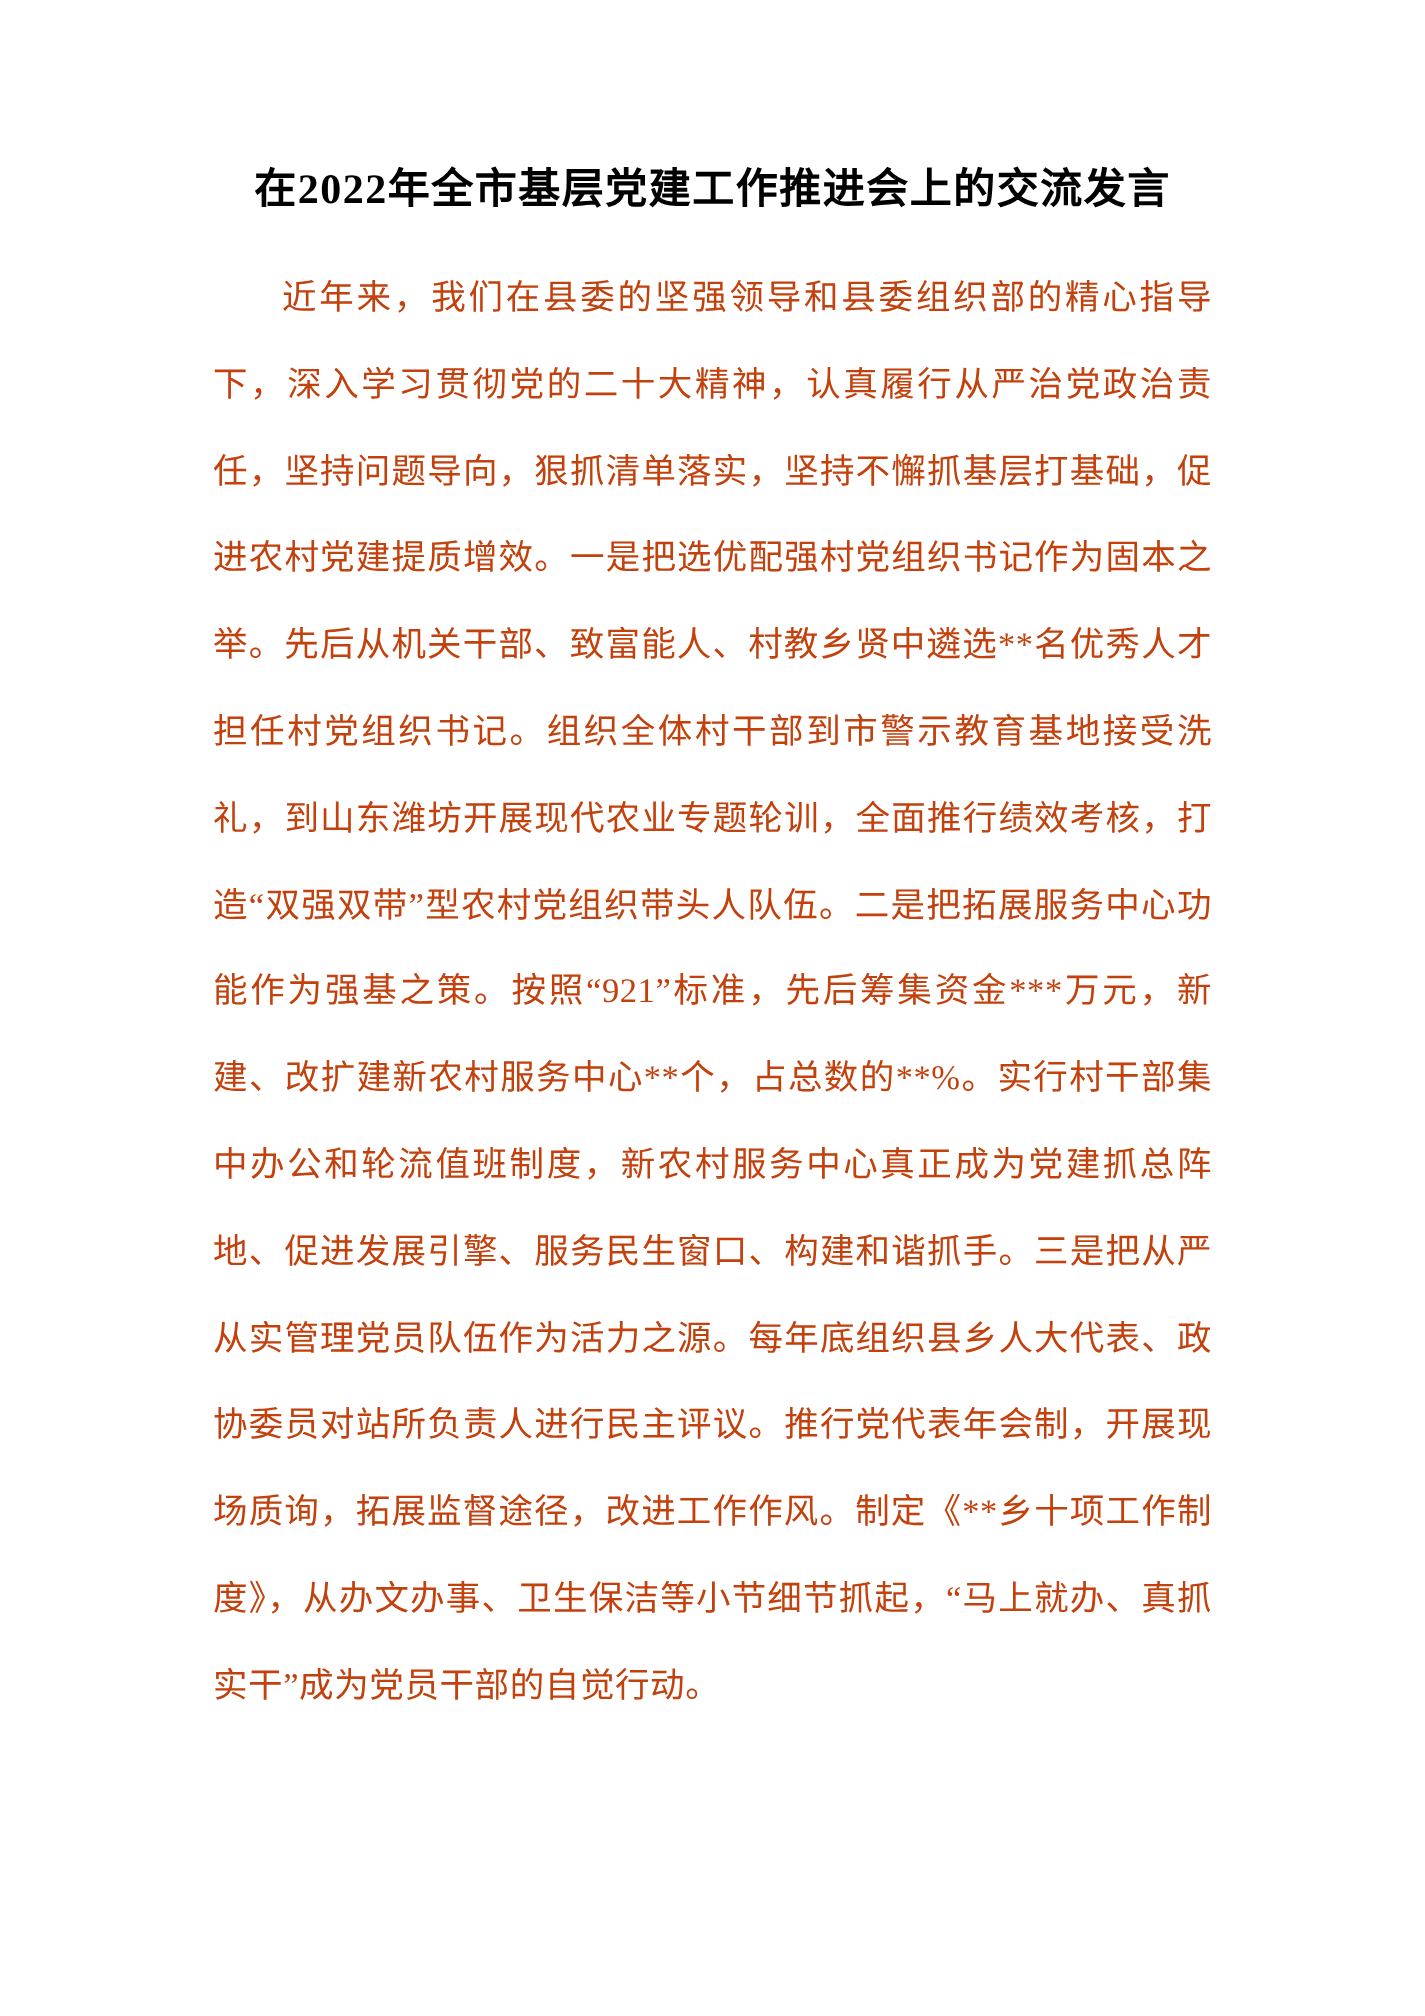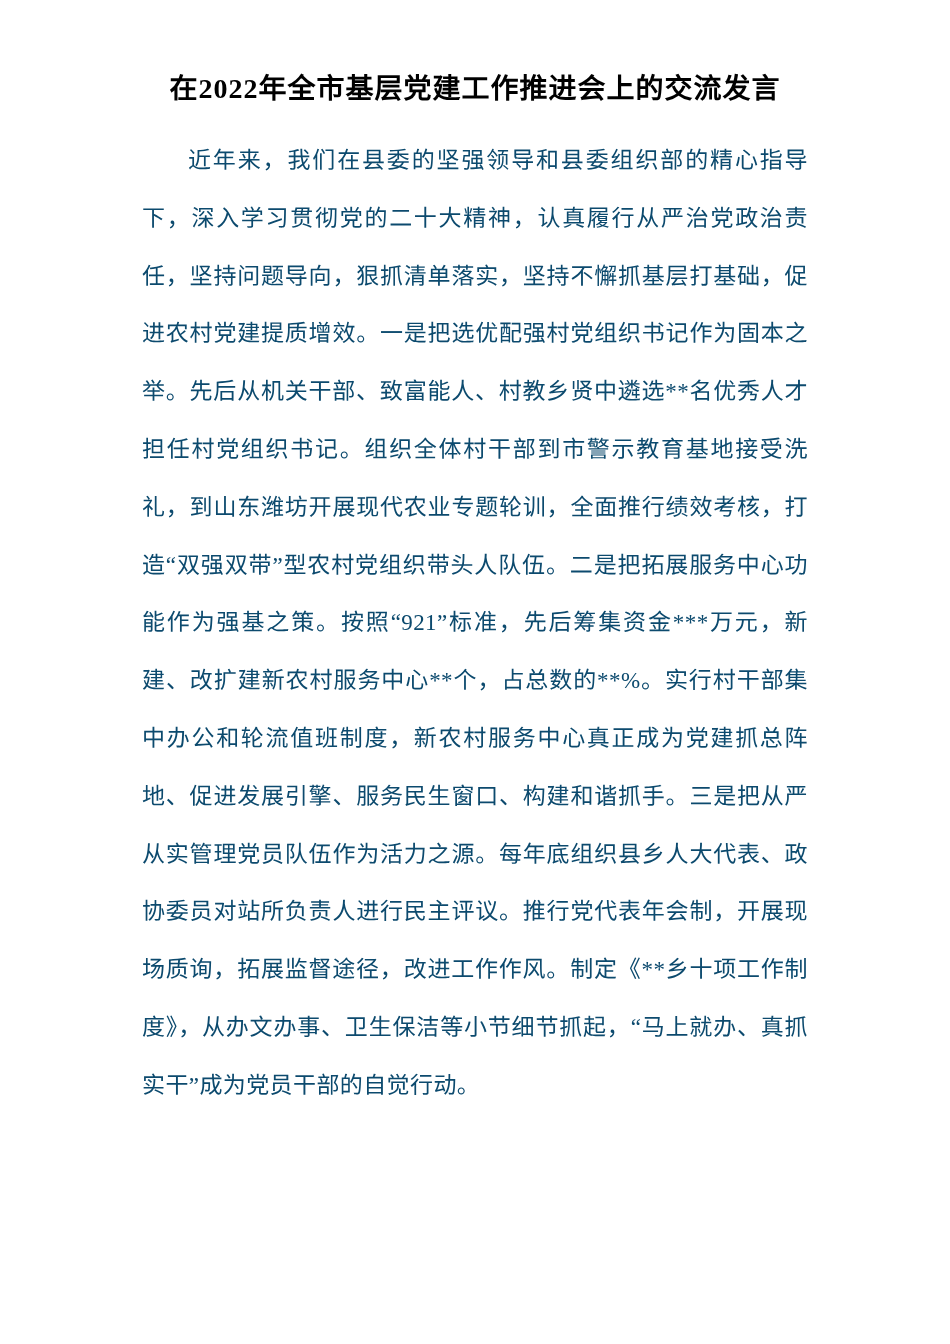--- a/index.html
+++ b/index.html
@@ -7,21 +7,21 @@
     padding: 0;
     background: #ffffff;
   }
   .page {
     position: relative;
     width: 950px;
     height: 1244px;
     margin: 0 auto;
     background: #ffffff;
     box-sizing: border-box;
-    padding: 66px 142px 0 142px;
+    padding: 104px 142px 0 142px;
     overflow: hidden;
     font-family: "Liberation Serif", "DejaVu Serif", serif;
     color: #1a1a1a;
   }
   .doc-title {
     margin: 0;
     font-size: 28px;
     line-height: 46px;
     font-weight: 700;
     text-align: center;
@@ -33,21 +33,21 @@
     margin-top: 20px;
   }
   .doc-body p {
     margin: 0;
     font-size: 23px;
     line-height: 57.8px;
     letter-spacing: 0.4px;
     text-align: justify;
     text-justify: inter-ideograph;
     text-indent: 2em;
-    color: #0c4a6e;
+    color: #c2410c;
   }
 </style>
 </head>
 <body>
 
 <div class="page">
   <h1 class="doc-title">在2022年全市基层党建工作推进会上的交流发言</h1>
   <div class="doc-body">
     <p>近年来，我们在县委的坚强领导和县委组织部的精心指导下，深入学习贯彻党的二十大精神，认真履行从严治党政治责任，坚持问题导向，狠抓清单落实，坚持不懈抓基层打基础，促进农村党建提质增效。一是把选优配强村党组织书记作为固本之举。先后从机关干部、致富能人、村教乡贤中遴选**名优秀人才担任村党组织书记。组织全体村干部到市警示教育基地接受洗礼，到山东潍坊开展现代农业专题轮训，全面推行绩效考核，打造“双强双带”型农村党组织带头人队伍。二是把拓展服务中心功能作为强基之策。按照“921”标准，先后筹集资金***万元，新建、改扩建新农村服务中心**个，占总数的**%。实行村干部集中办公和轮流值班制度，新农村服务中心真正成为党建抓总阵地、促进发展引擎、服务民生窗口、构建和谐抓手。三是把从严从实管理党员队伍作为活力之源。每年底组织县乡人大代表、政协委员对站所负责人进行民主评议。推行党代表年会制，开展现场质询，拓展监督途径，改进工作作风。制定《**乡十项工作制度》，从办文办事、卫生保洁等小节细节抓起，“马上就办、真抓实干”成为党员干部的自觉行动。</p>
   </div>

